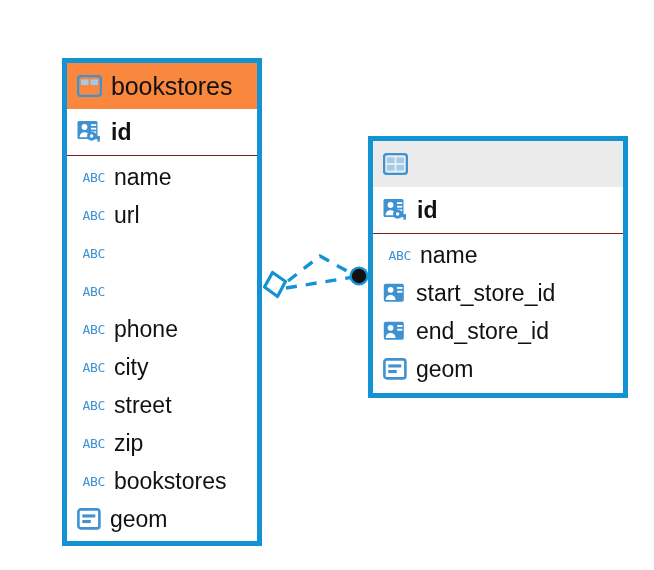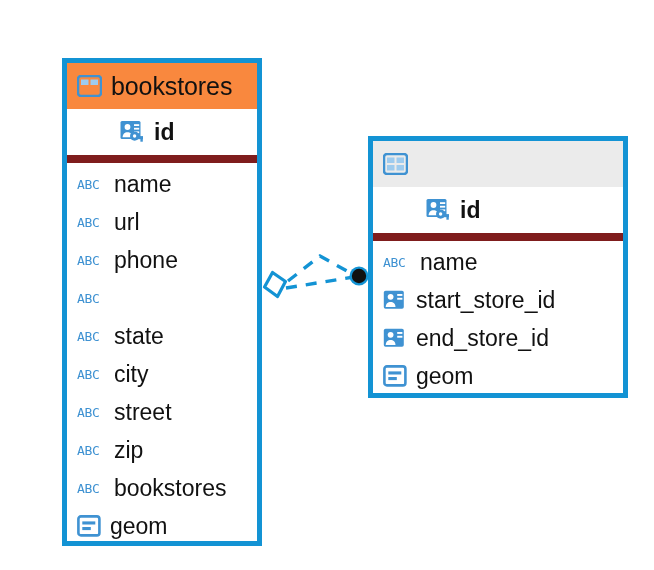--- a/index.html
+++ b/index.html
@@ -13,20 +13,21 @@
     font-family: "Liberation Sans", sans-serif;
     overflow: hidden;
     position: relative;
   }
 
   #canvas {
     position: absolute;
     left: 0; top: 0;
     width: 654px;
     height: 570px;
+    text-align: right;
   }
 
   
   .entity {
     position: absolute;
     box-sizing: border-box;
     border: 5px solid #1393d4;
     background: #ffffff;
   }
 
@@ -42,22 +43,21 @@
   .entity-header.neutral { background: #ebebeb; }
 
   .entity-title {
     font-size: 25px;
     color: #111111;
     letter-spacing: -0.1px;
     white-space: nowrap;
   }
 
   .pk-section {
-    border-bottom: 8px solid #7f1d1d;
-    padding-left: 43px;
+    border-bottom: 1px solid #7f1d1d;
   }
 
   .field-list { padding: 2px 0 4px 0; }
 
   .field-row {
     box-sizing: border-box;
     display: flex;
     align-items: center;
     height: 38px;
     padding: 0 8px 0 10px;
@@ -149,30 +149,29 @@
         <span class="field-name">name</span>
       </div>
 
       <div class="field-row">
         <span class="abc-icon">ABC</span>
         <span class="field-name">url</span>
       </div>
 
       <div class="field-row">
         <span class="abc-icon">ABC</span>
+      </div>
+
+      <div class="field-row">
+        <span class="abc-icon">ABC</span>
+      </div>
+
+      <div class="field-row">
+        <span class="abc-icon">ABC</span>
         <span class="field-name">phone</span>
-      </div>
-
-      <div class="field-row">
-        <span class="abc-icon">ABC</span>
-      </div>
-
-      <div class="field-row">
-        <span class="abc-icon">ABC</span>
-        <span class="field-name">state</span>
       </div>
 
       <div class="field-row">
         <span class="abc-icon">ABC</span>
         <span class="field-name">city</span>
       </div>
 
       <div class="field-row">
         <span class="abc-icon">ABC</span>
         <span class="field-name">street</span>

